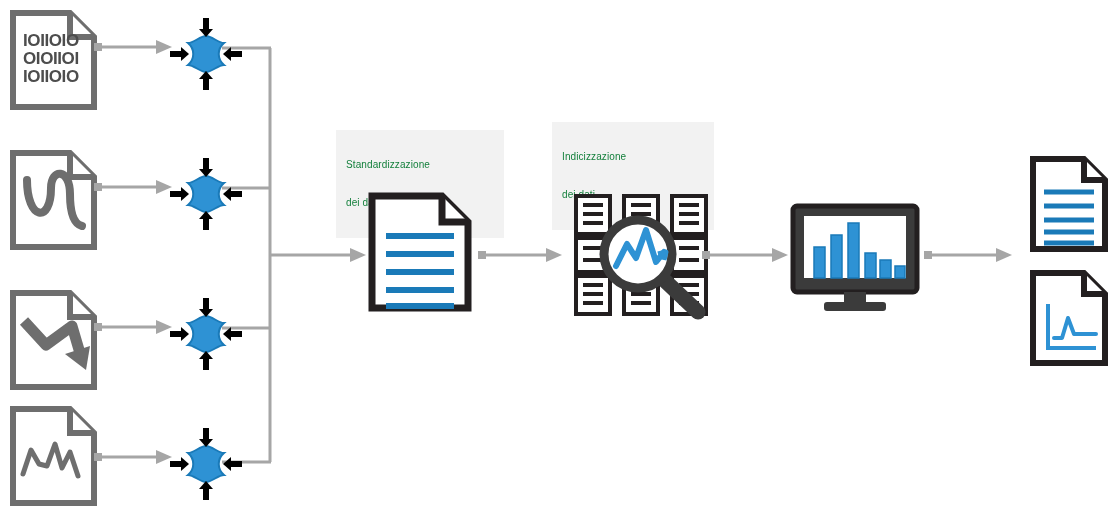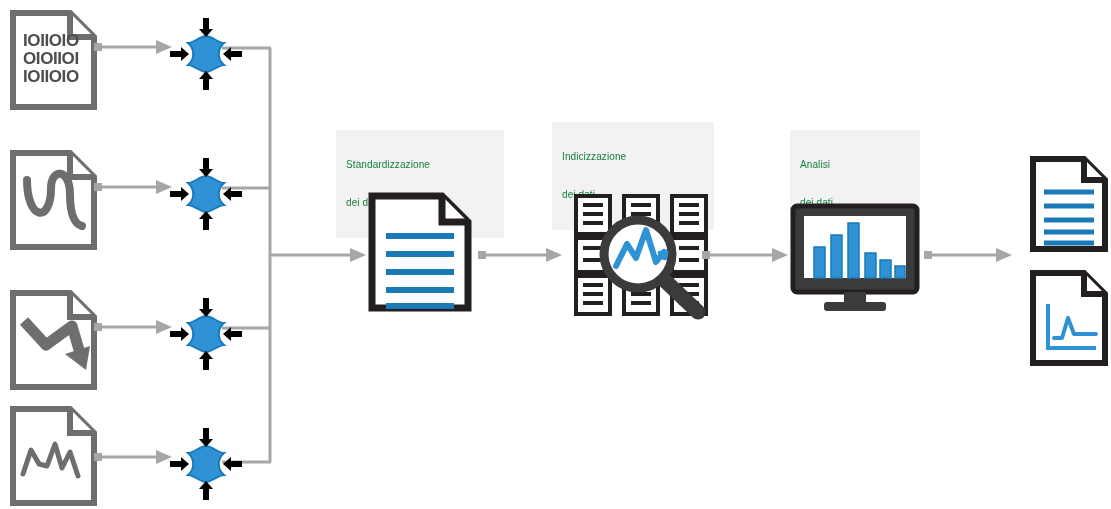--- a/index.html
+++ b/index.html
@@ -149,24 +149,20 @@
   </svg>
 
   <div class="stage-label" style="left:336px;top:130px;width:168px;">
     <span class="l1">Standardizzazione</span>
     <span class="l2">dei dati</span>
   </div>
   <div class="stage-label" style="left:552px;top:122px;width:162px;">
     <span class="l1">Indicizzazione</span>
     <span class="l2">dei dati</span>
   </div>
-  <div class="stage-label" style="left:790px;top:130px;width:130px;">
-    <span class="l1">Analisi</span>
-    <span class="l2">dei dati</span>
-  </div>
 
   <div class="node" style="left:366px;top:190px;">
     <svg width="108" height="124" viewBox="0 0 108 124">
       <path d="M6 6 H76 L102 32 V118 H6 Z" fill="#ffffff" stroke="#231f20" stroke-width="7" stroke-linejoin="miter"></path>
       <path d="M76 6 L76 32 L102 32" fill="#ffffff" stroke="#231f20" stroke-width="7" stroke-linejoin="miter"></path>
       <g stroke="#1a7ab8" stroke-width="6">
         <line x1="20" y1="46" x2="88" y2="46"></line>
         <line x1="20" y1="64" x2="88" y2="64"></line>
         <line x1="20" y1="82" x2="88" y2="82"></line>
         <line x1="20" y1="100" x2="88" y2="100"></line>

